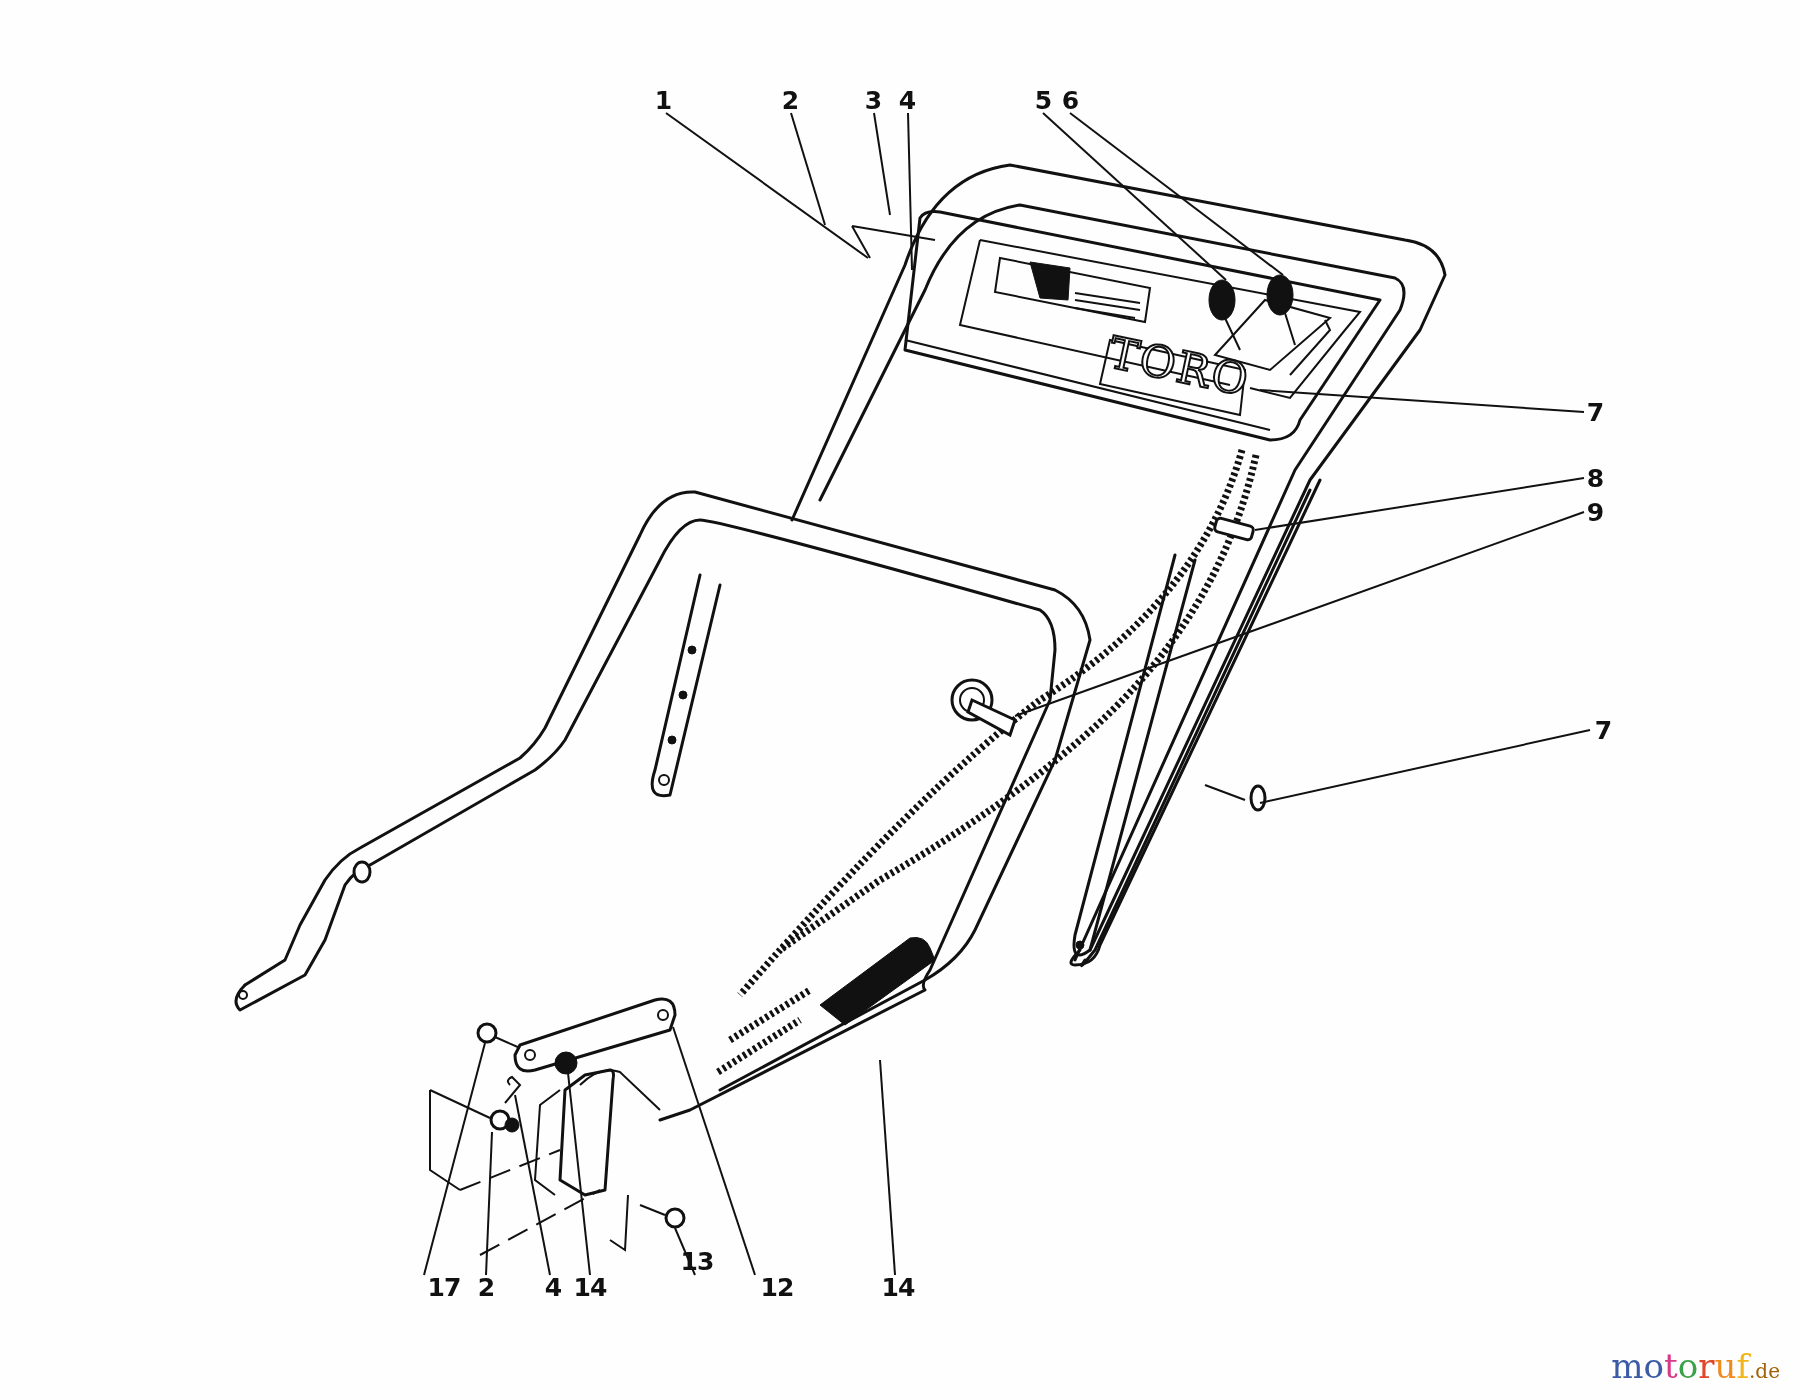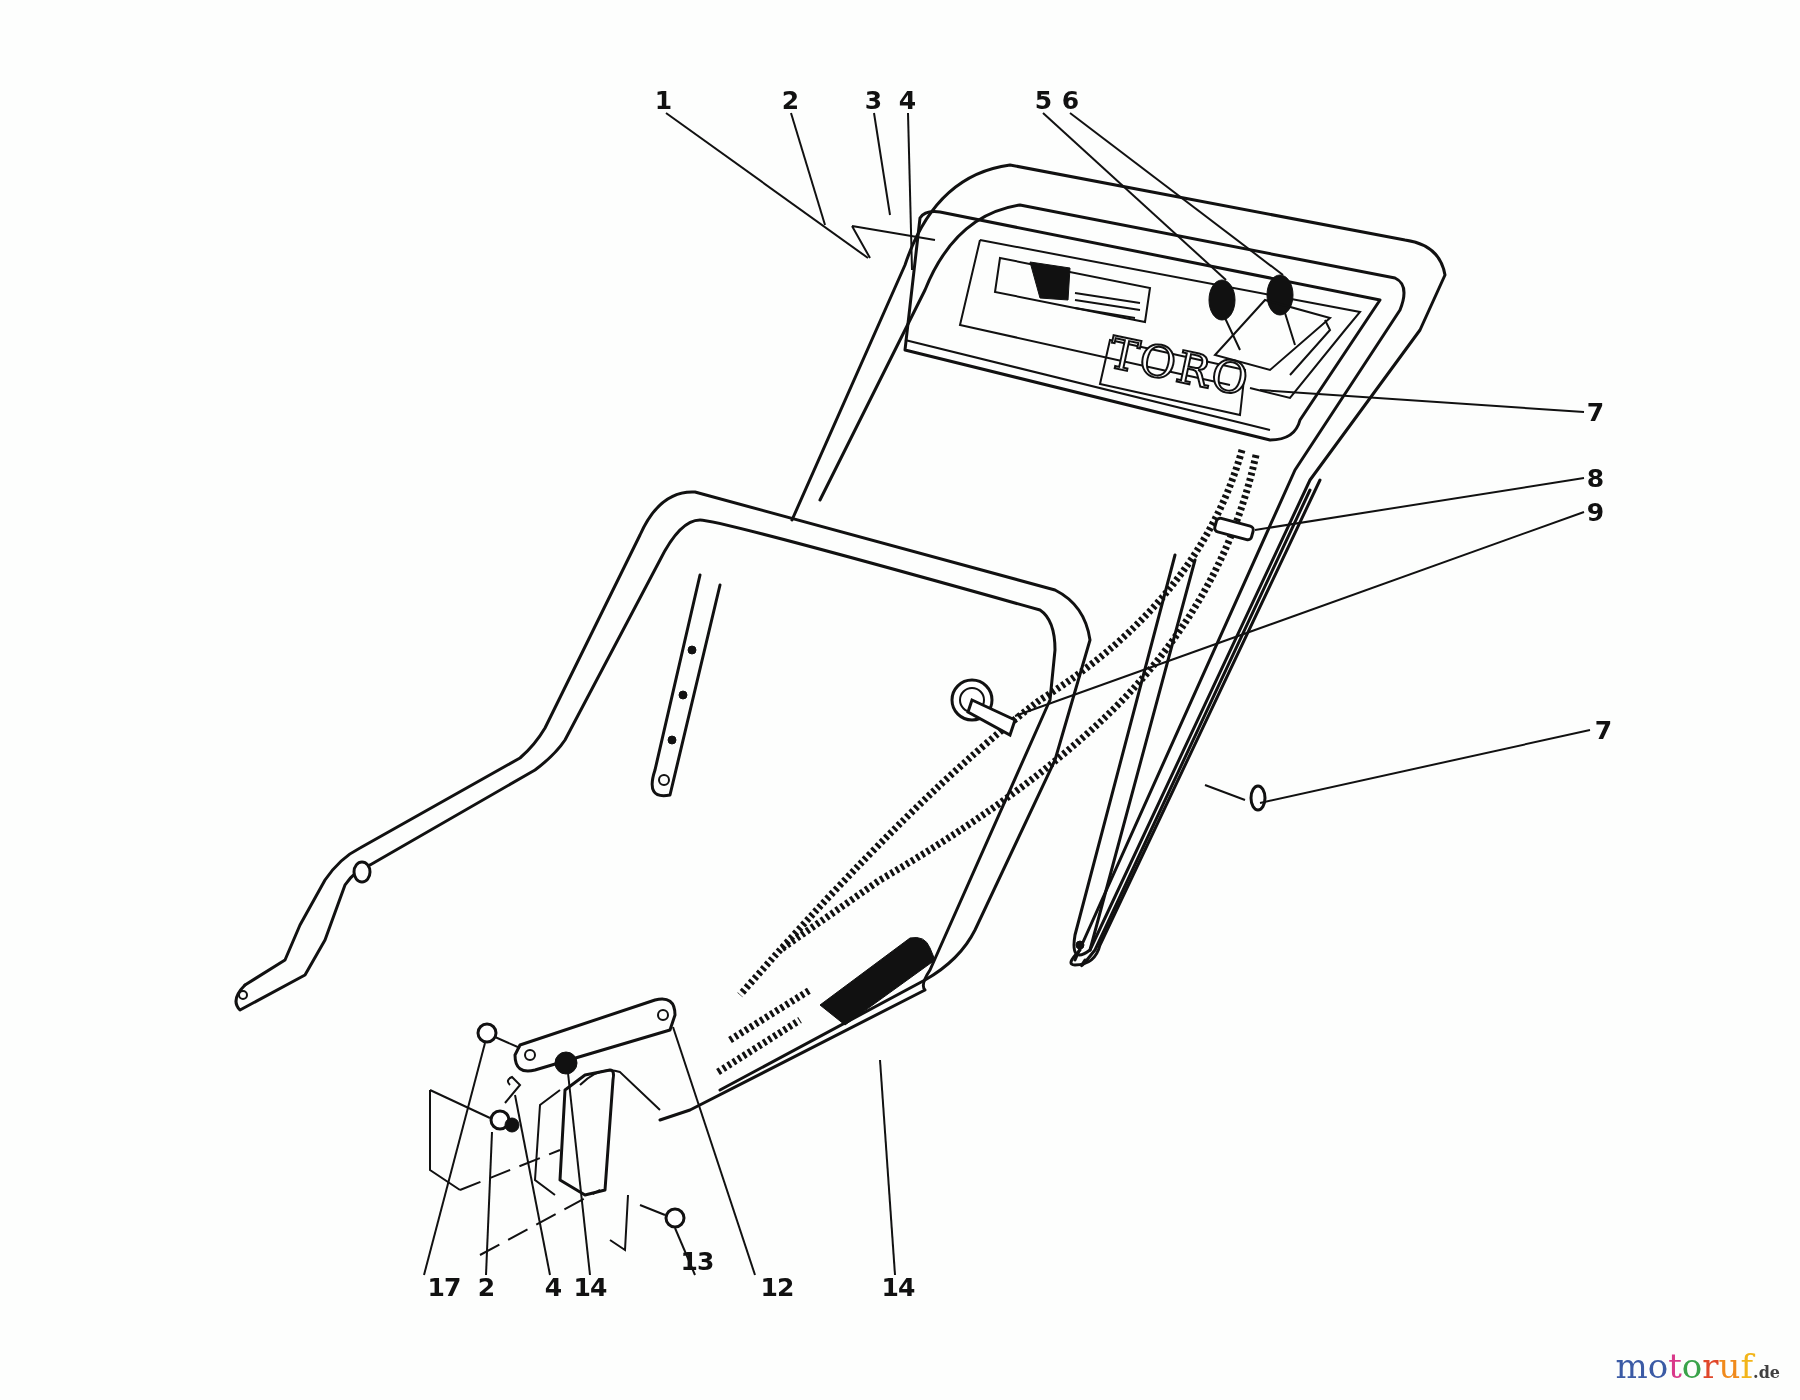--- a/index.html
+++ b/index.html
@@ -11,21 +11,21 @@
   .leader { fill: none; stroke: #111; stroke-width: 2; }
   .dash { fill: none; stroke: #111; stroke-width: 2; stroke-dasharray: 22 10; }
   .cable { fill: none; stroke: #111; stroke-width: 7; stroke-dasharray: 3 3; }
   .solid { fill: #111; stroke: #111; }
   .white { fill: #fff; stroke: #111; stroke-width: 3; }
   .callout { position: absolute; font-family: "DejaVu Sans", sans-serif; font-weight: bold;
              font-size: 25px; color: #111; transform: translate(-50%, -50%); letter-spacing: -1px; }
   .toro { font-family: "DejaVu Serif", serif; font-size: 44px; fill: #fff; stroke: #111; stroke-width: 2; letter-spacing: 2px; }
   #watermark { position: absolute; right: 20px; bottom: 14px; font-family: "DejaVu Serif", serif;
                font-size: 34px; letter-spacing: 0px; }
-  #watermark .suffix { font-size: 16px; color: #404040; font-weight: bold; }
+  #watermark .suffix { font-size: 20px; color: #a16207; }
 </style>
 </head>
 <body>
 
 <svg id="drawing" viewBox="0 0 1800 1400" xmlns="http://www.w3.org/2000/svg">
 
   <g>
     <path class="ln" d="M 792 520 L 905 265 Q 935 175 1010 165 L 1405 240 Q 1440 245 1445 275 L 1420 330 L 1310 480 L 1090 950"></path>
     <path class="ln" d="M 820 500 L 925 290 Q 955 215 1020 205 L 1395 278 Q 1410 285 1400 310 L 1295 470 L 1075 960"></path>
 

